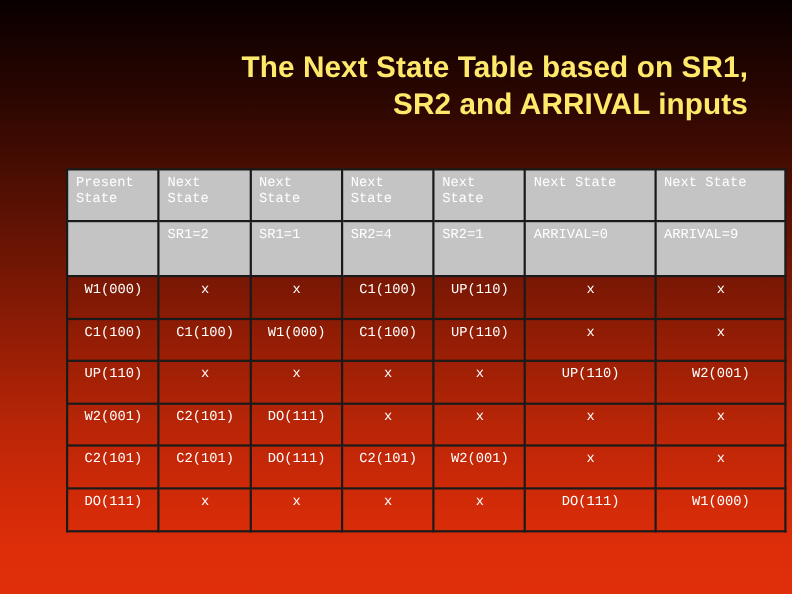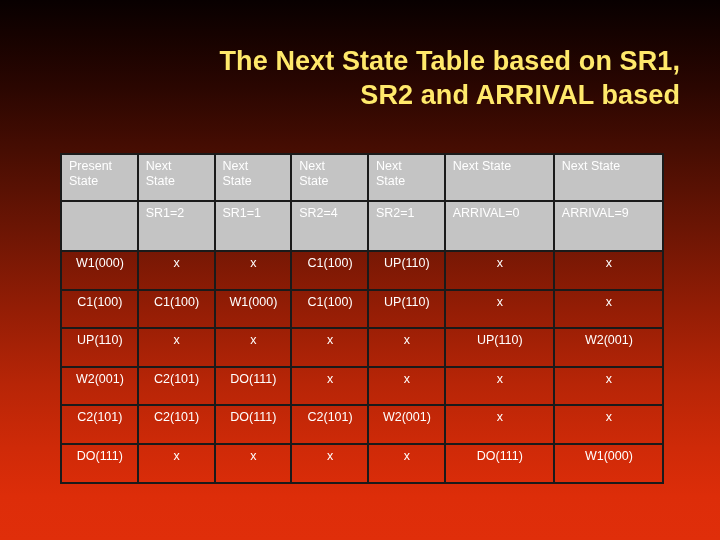--- a/index.html
+++ b/index.html
@@ -46,24 +46,24 @@
     letter-spacing: 0.1px;
   }
   .slide-title .title-line {
     display: block;
   }
 
   .state-table {
     position: absolute;
     left: 60px;
     top: 153px;
-    width: 604px;
+    width: 655px;
     border-collapse: collapse;
     table-layout: fixed;
-    font-family: Liberation Sans, sans-serif;
+    font-family: Liberation Mono, monospace;
   }
   .state-table td {
     border: 2px solid #1a1a1a;
     color: #ffffff;
     font-size: 12.5px;
     line-height: 15px;
     padding: 4px 6px 4px 7px;
     vertical-align: top;
     box-sizing: border-box;
   }
@@ -100,21 +100,21 @@
     height: 39px;
   }
 </style>
 </head>
 <body>
 
 <div class="slide">
 
   <div class="slide-title">
     <span class="title-line">The Next State Table based on SR1,</span>
-    <span class="title-line">SR2 and ARRIVAL based</span>
+    <span class="title-line">SR2 and ARRIVAL inputs</span>
   </div>
 
   <table class="state-table">
     <colgroup>
       <col class="col-narrow">
       <col class="col-narrow">
       <col class="col-narrow">
       <col class="col-narrow">
       <col class="col-narrow">
       <col class="col-wide">

